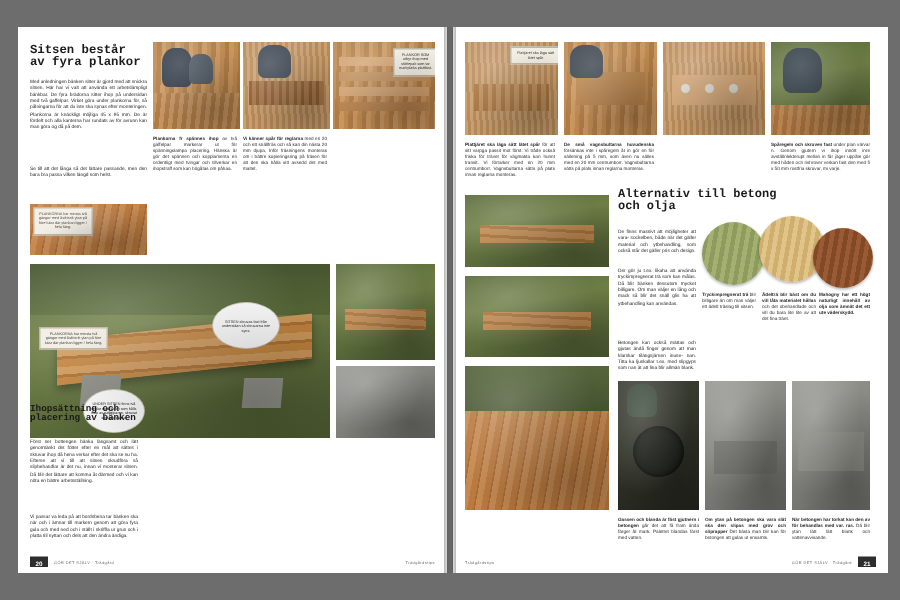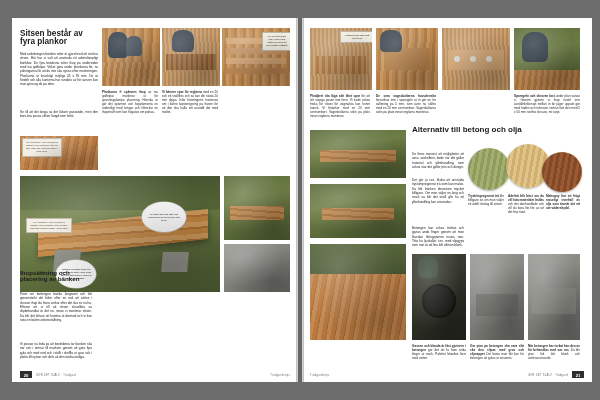--- a/index.html
+++ b/index.html
@@ -16,21 +16,21 @@
   }
   .page.left{left:12px;width:286px;}
   .page.right{left:302px;width:290px;}
   .gutter{
     position:absolute;top:18px;left:296px;width:8px;height:364px;
     background:linear-gradient(to right,rgba(0,0,0,.28),rgba(0,0,0,.05) 40%,rgba(0,0,0,.05) 60%,rgba(0,0,0,.28));
   }
 
   
   .h-title{
-    font-family:Liberation Sans, sans-serif;
+    font-family:Liberation Mono, monospace;
     font-weight:bold;color:#1b1b1b;line-height:1.02;
   }
   .caption{
     font-size:3.1px;line-height:1.32;color:#2a2a2a;
     text-align:justify;
   }
   .cap-lead{font-weight:bold;}
   .body-col{
     font-size:3.2px;line-height:1.35;color:#222;text-align:justify;
   }

